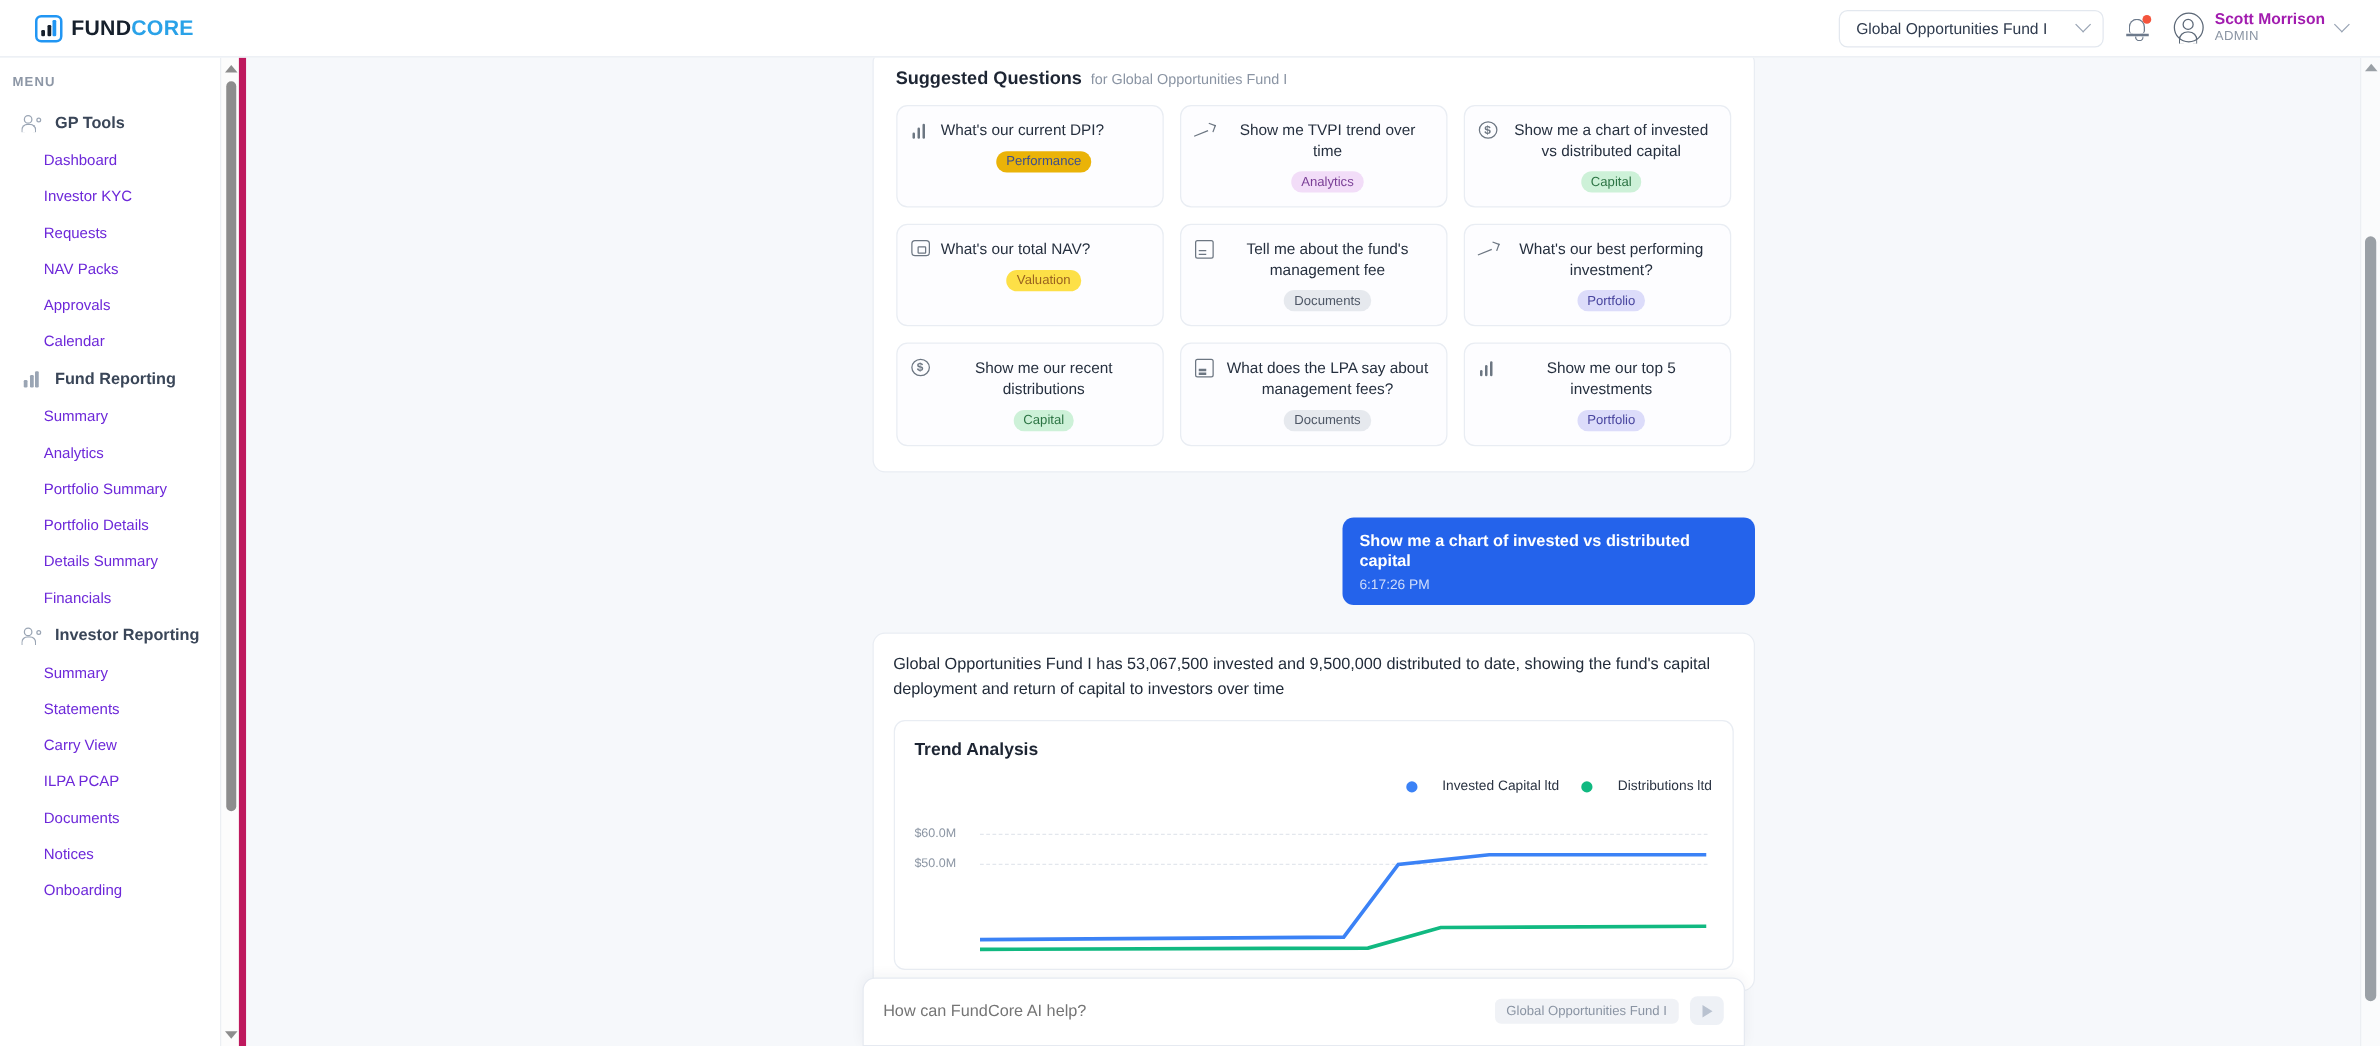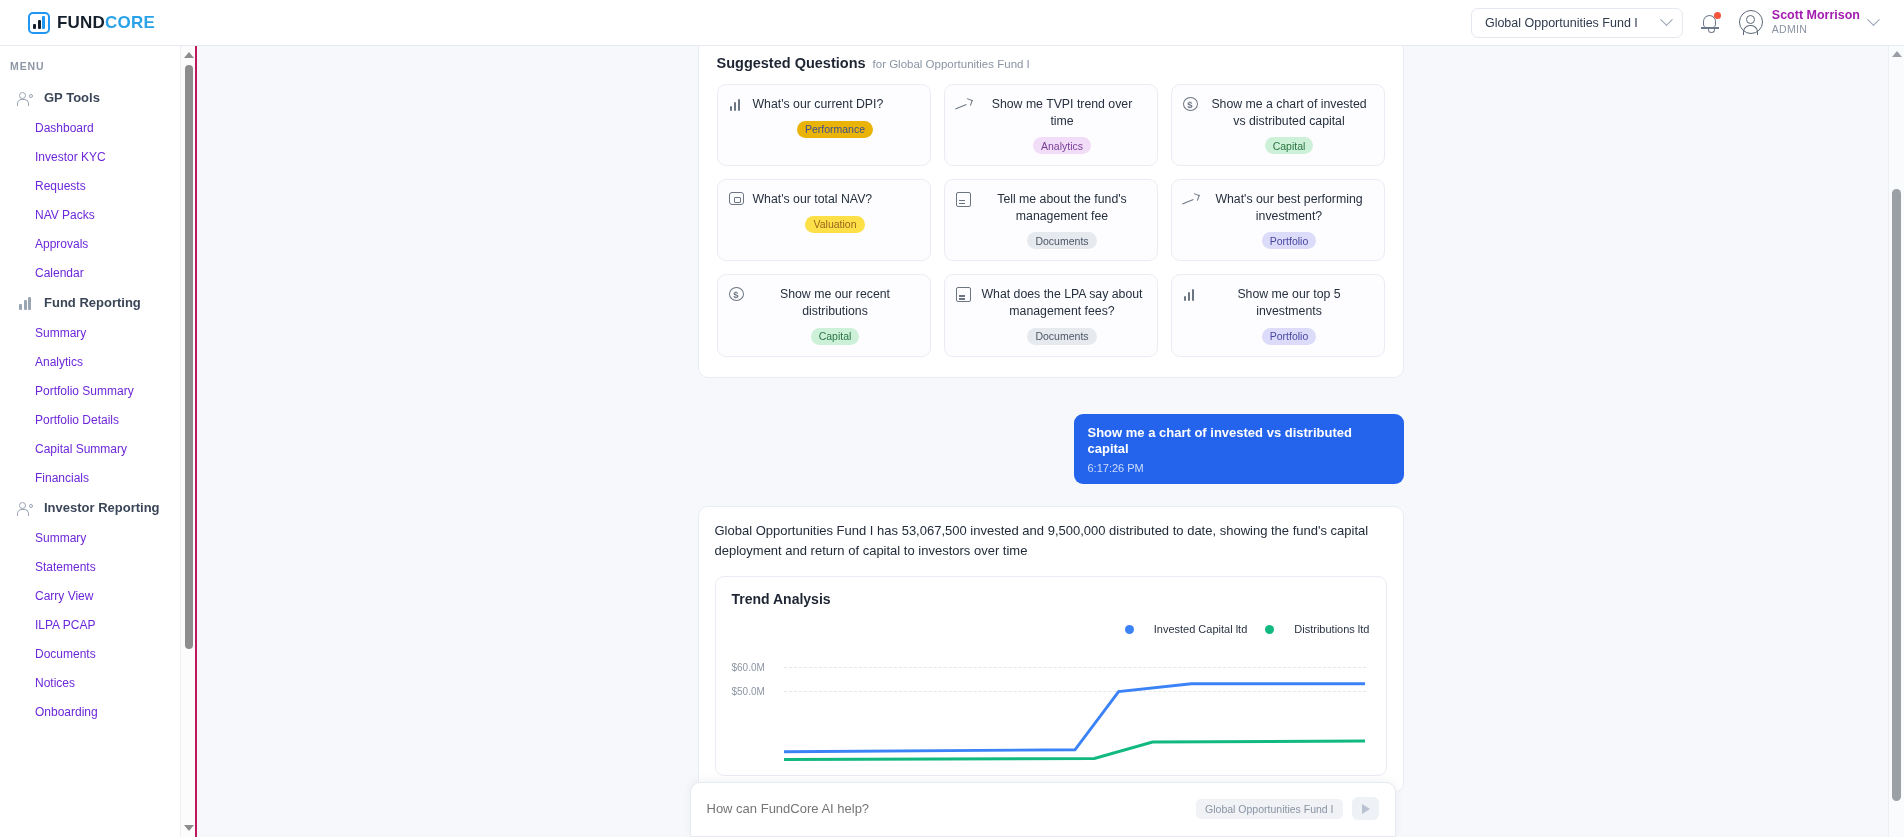--- a/index.html
+++ b/index.html
@@ -52,21 +52,21 @@
   .avatar:after { content: ""; position: absolute; left: 3.5px; top: 13.5px; width: 13px; height: 9px;
           border: 1.5px solid #5b6776; border-bottom: none; border-radius: 7px 7px 0 0; }
   .user { display: flex; align-items: center; gap: 9px; cursor: pointer; }
   .uname { font-size: 12.5px; font-weight: bold; color: #a21caf; line-height: 1.25; }
   .urole { font-size: 10.5px; color: #8a94a3; letter-spacing: .3px; line-height: 1.3; }
 
   
   .body { flex: 1; display: flex; min-height: 0; position: relative; }
 
   
-  .sidebar { width: 197px; min-width: 197px; background: #fff; border-right: 2px solid #be185d;
+  .sidebar { width: 197px; min-width: 197px; background: #fff; border-right: 6px solid #be185d;
              position: relative; overflow: hidden; }
   .sb-inner { padding: 14px 0 10px 0; }
   .sb-head { font-size: 10.5px; font-weight: bold; color: #8d97a6; letter-spacing: .9px; padding: 0 0 10px 10px; }
   .sb-group { display: flex; align-items: center; gap: 11px; padding: 8px 0 8px 18px;
               font-size: 13px; color: #3a4658; font-weight: 600; cursor: pointer; }
   .sb-item { padding: 7.5px 0 7.5px 35px; font-size: 12px; color: #6d28d9; cursor: pointer; }
   .gicon { width: 15px; height: 14px; position: relative; flex: 0 0 15px; }
   .gicon.people:before { content:""; position:absolute; left:1px; top:1px; width:5px; height:5px;
         border:1.4px solid #9aa5b4; border-radius:50%; }
   .gicon.people:after { content:""; position:absolute; left:-1px; top:8px; width:10px; height:6px;
@@ -236,21 +236,21 @@
               <i></i>
               <i></i>
               <i></i>
             </span>
           <span>Fund Reporting</span>
         </div>
         <div class="sb-item">Summary</div>
         <div class="sb-item">Analytics</div>
         <div class="sb-item">Portfolio Summary</div>
         <div class="sb-item">Portfolio Details</div>
-        <div class="sb-item">Capital Summary</div>
+        <div class="sb-item">Details Summary</div>
         <div class="sb-item">Financials</div>
 
         <div class="sb-group">
           <span class="gicon people">
               <span></span>
             </span>
           <span>Investor Reporting</span>
         </div>
         <div class="sb-item">Summary</div>
         <div class="sb-item">Statements</div>

